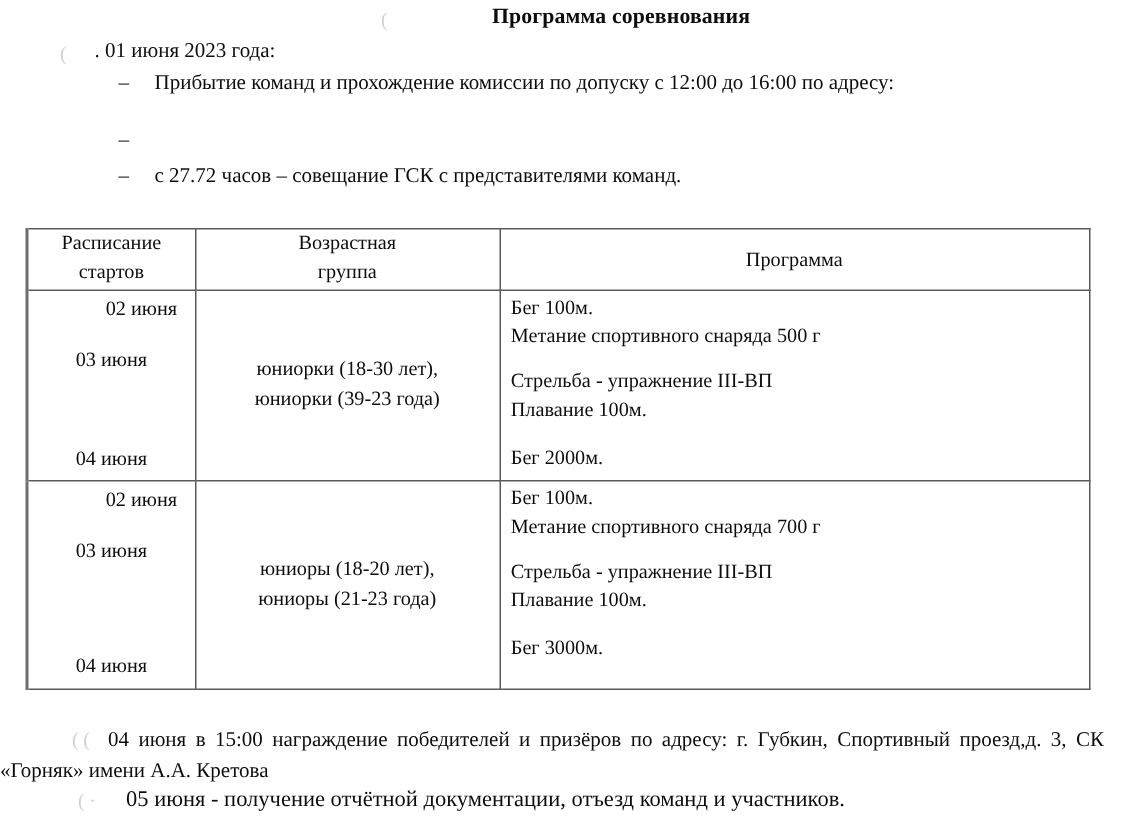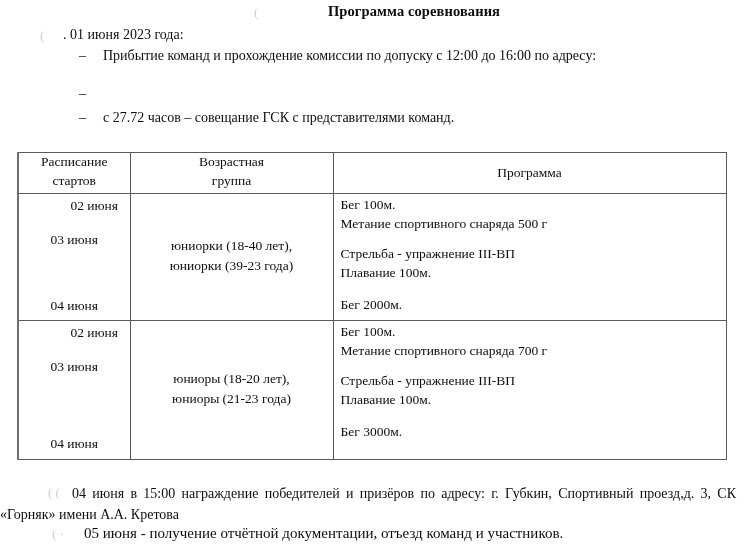--- a/index.html
+++ b/index.html
@@ -221,21 +221,21 @@
   <tbody>
 
     <tr>
       <td class="cell-dates outer-l">
         <span class="d1">02 июня</span>
         <span class="d2">03 июня</span>
         <span class="d3">04 июня</span>
       </td>
       <td class="cell-group">
         <div class="grp-inner">
-          <div>юниорки (18-40 лет),</div>
+          <div>юниорки (18-30 лет),</div>
           <div>юниорки (39-23 года)</div>
         </div>
       </td>
       <td class="cell-ex">
         <span class="e1">Бег 100м.</span>
         <span class="e2">Метание спортивного снаряда 500 г</span>
         <span class="e3">Стрельба - упражнение III-ВП</span>
         <span class="e4">Плавание 100м.</span>
         <span class="e5">Бег 2000м.</span>
       </td>

